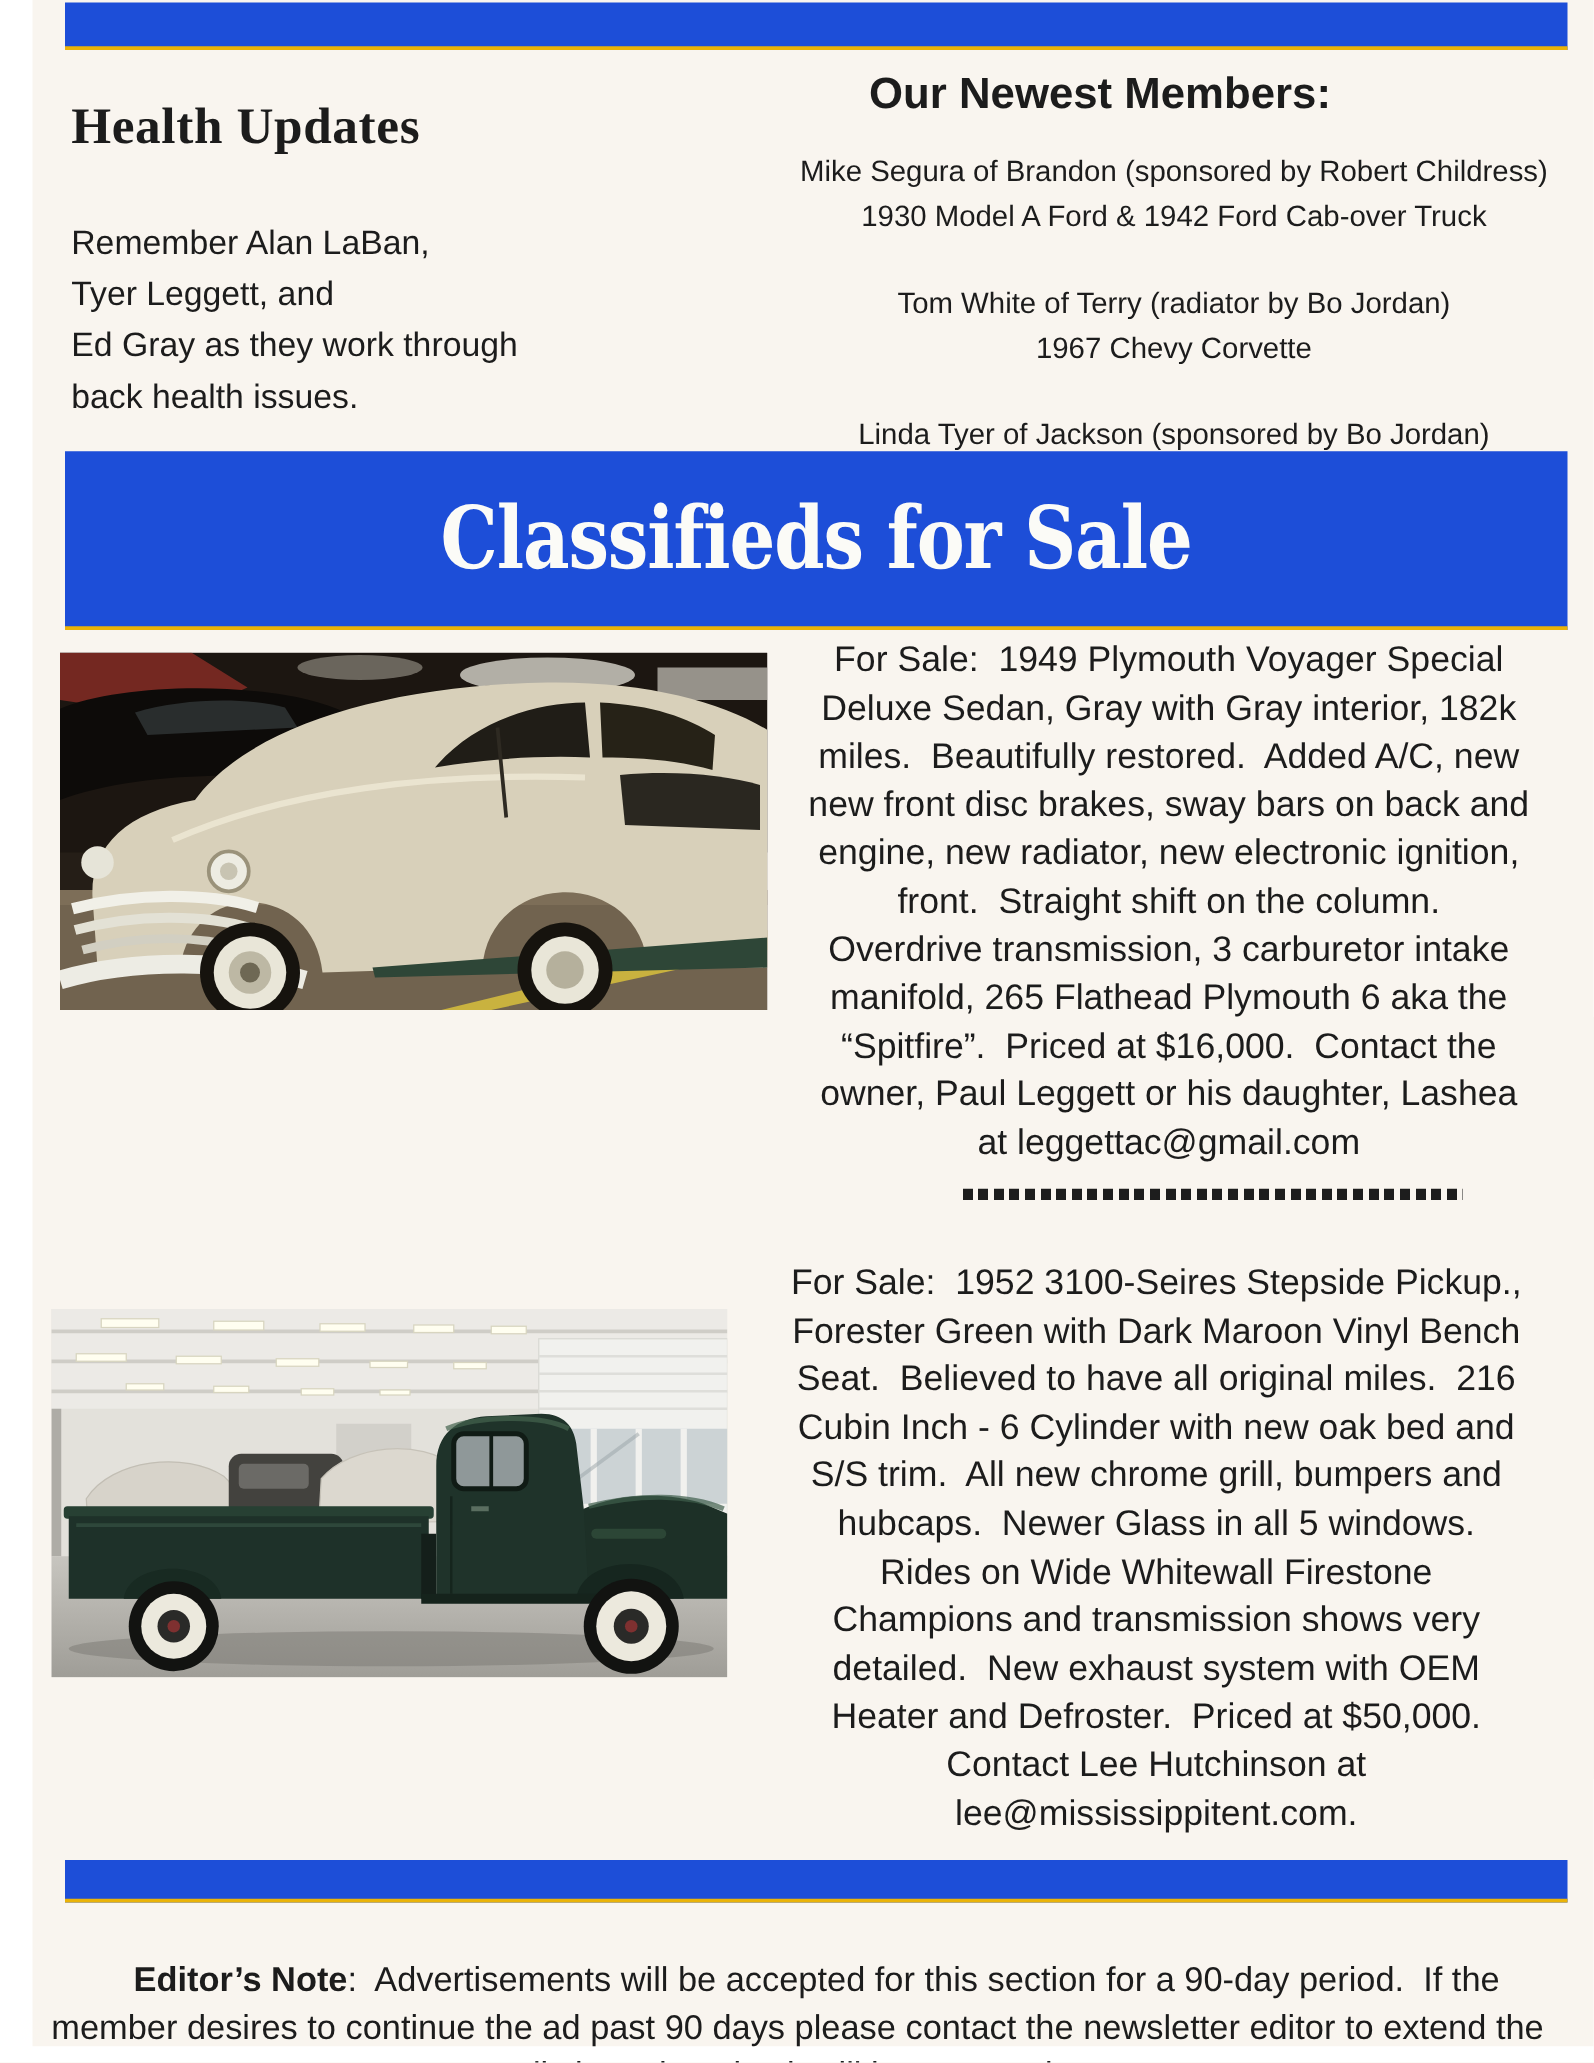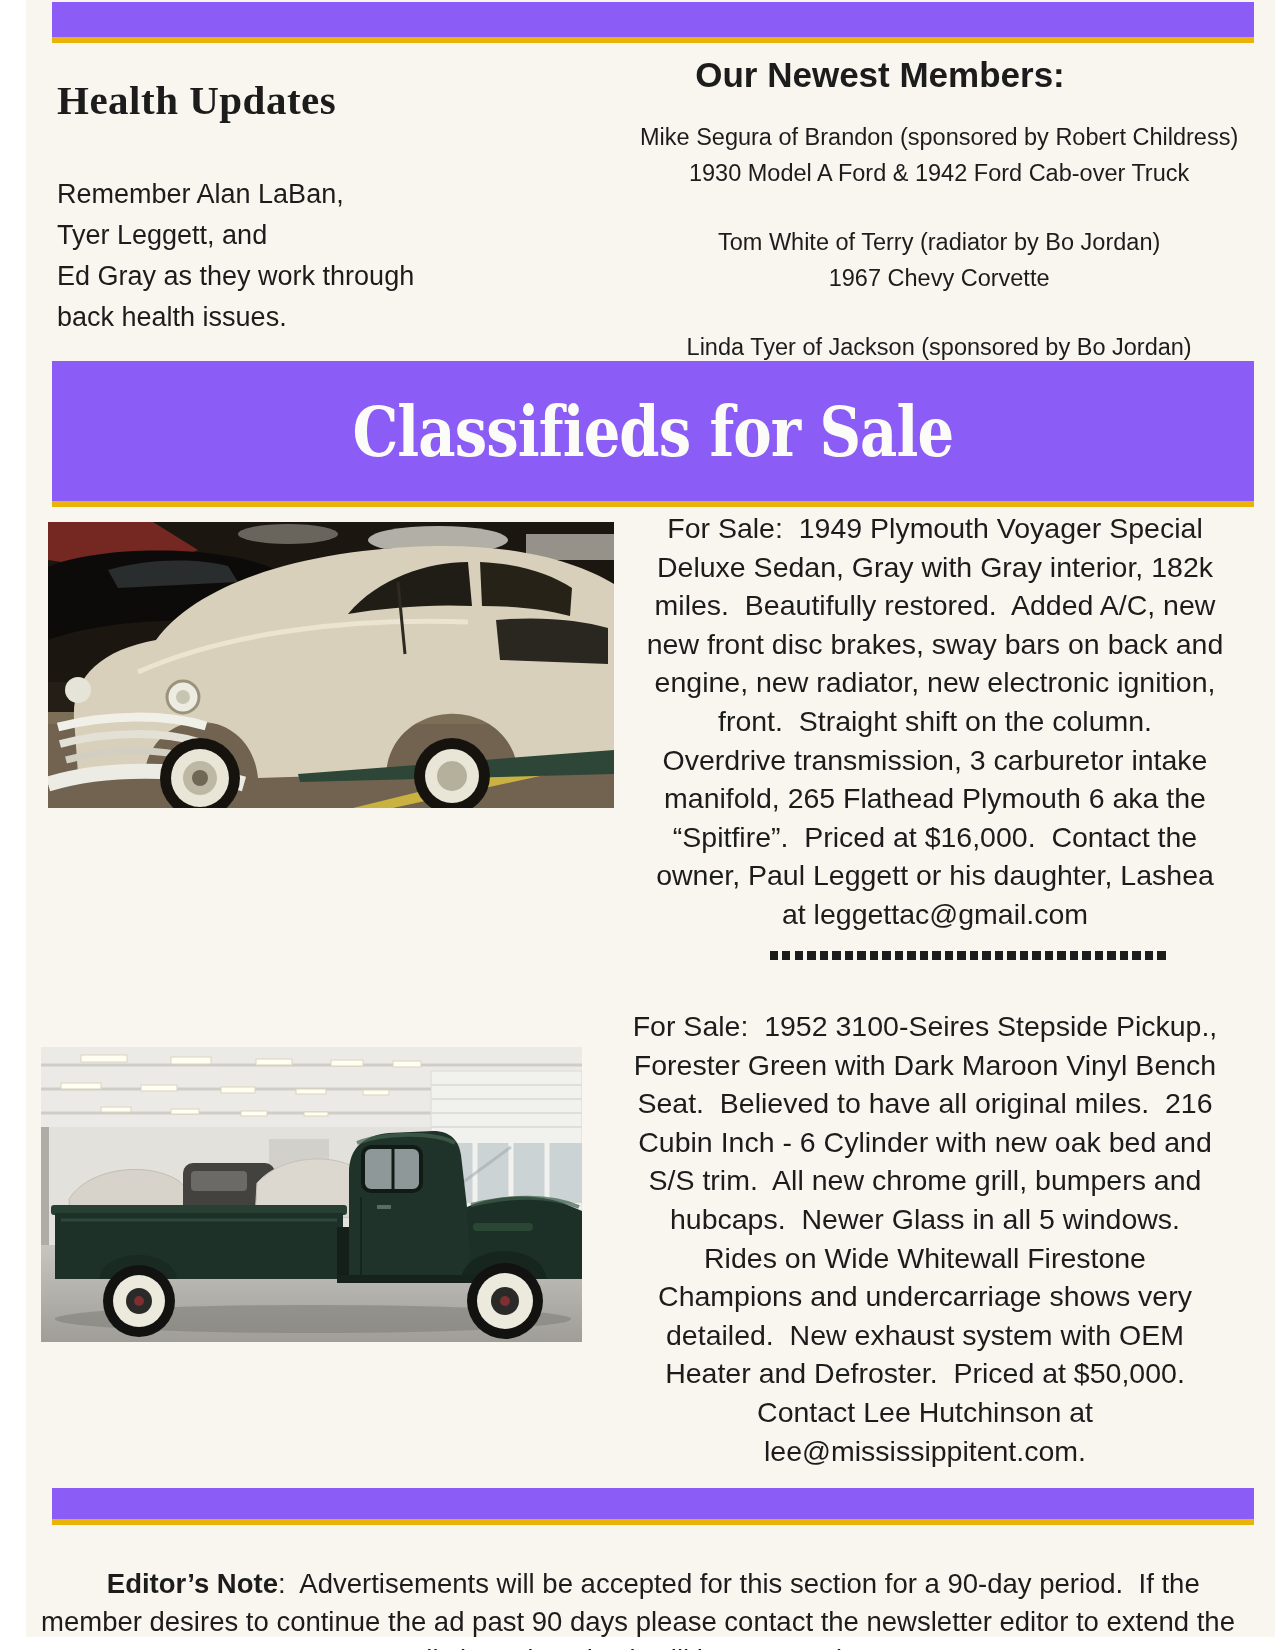--- a/index.html
+++ b/index.html
@@ -5,21 +5,21 @@
   html,body{margin:0;padding:0;}
   body{
     width:1275px;height:1650px;position:relative;overflow:hidden;
     background:#ffffff;color:#1c1c1c;
     font-family:"Liberation Sans", sans-serif;
   }
   .canvas{position:absolute;left:0;top:0;width:1275px;height:1650px;}
   .paper{position:absolute;left:26px;top:0;width:1249px;height:1637px;background:#f9f5ef;}
   .abs{position:absolute;}
 
-  .navy-bar{background:#8b5cf6;border-bottom:6px solid #eab308;}
+  .navy-bar{background:#1d4ed8;border-bottom:3px solid #eab308;}
   .top-bar{left:52px;top:2px;width:1202px;height:35px;}
 
   .health-title{left:57px;top:76px;font-size:41px;font-weight:800;letter-spacing:.5px;font-family:Liberation Serif, serif;}
   .health-body{left:57px;top:150px;font-size:27px;line-height:41px;white-space:pre-wrap;margin-top:24px;}
 
   .members-title{left:615px;top:55px;width:530px;text-align:center;font-size:35px;font-weight:800;}
   .members-list{left:640px;top:119px;font-size:23.5px;line-height:36px;}
   .member-item{margin-bottom:33px;text-align:center;}
 
   .banner{left:52px;top:361px;width:1202px;height:140px;display:flex;align-items:center;justify-content:center;}
@@ -134,21 +134,21 @@
   <div class="abs dotted-divider"></div>
 
   <div class="abs listing-text listing-2-text">
       <div>For Sale:  1952 3100-Seires Stepside Pickup.,</div>
       <div>Forester Green with Dark Maroon Vinyl Bench</div>
       <div>Seat.  Believed to have all original miles.  216</div>
       <div>Cubin Inch - 6 Cylinder with new oak bed and</div>
       <div>S/S trim.  All new chrome grill, bumpers and</div>
       <div>hubcaps.  Newer Glass in all 5 windows.</div>
       <div>Rides on Wide Whitewall Firestone</div>
-      <div>Champions and undercarriage shows very</div>
+      <div>Champions and transmission shows very</div>
       <div>detailed.  New exhaust system with OEM</div>
       <div>Heater and Defroster.  Priced at $50,000.</div>
       <div>Contact Lee Hutchinson at</div>
       <div>lee@mississippitent.com.</div>
     </div>
 
   <div class="abs photo photo-2" role="img" aria-label="Dark Forester Green 1952 Chevrolet 3100 stepside pickup with whitewall tires parked in a bright garage shop">
     <svg viewBox="0 0 541 295" preserveAspectRatio="none">
       <defs>
         <linearGradient id="floorg" x1="0" y1="0" x2="0" y2="1">

